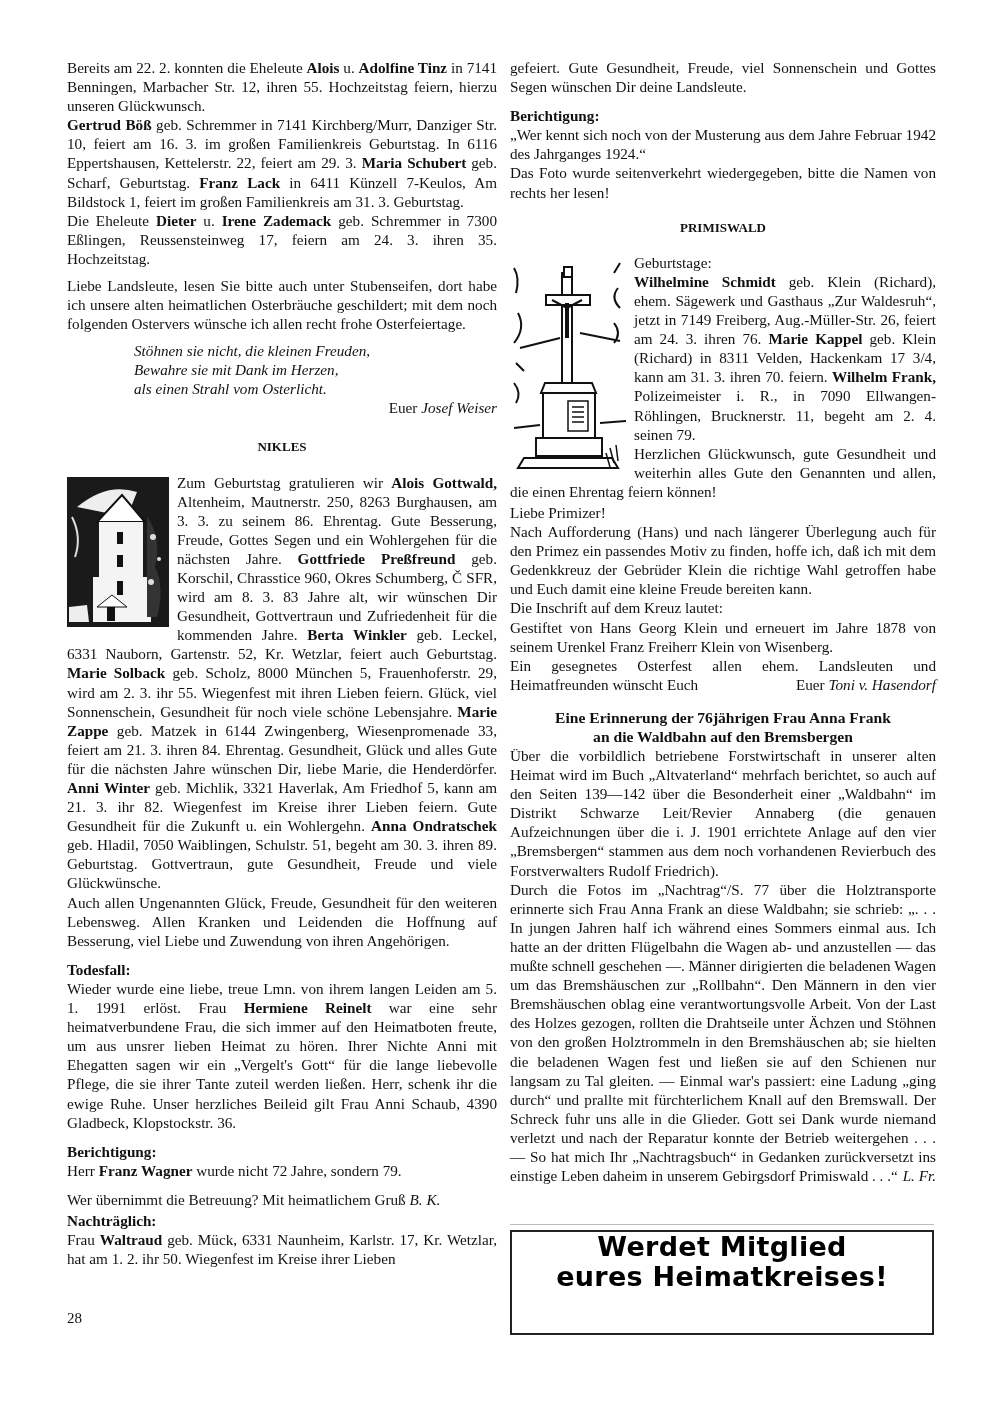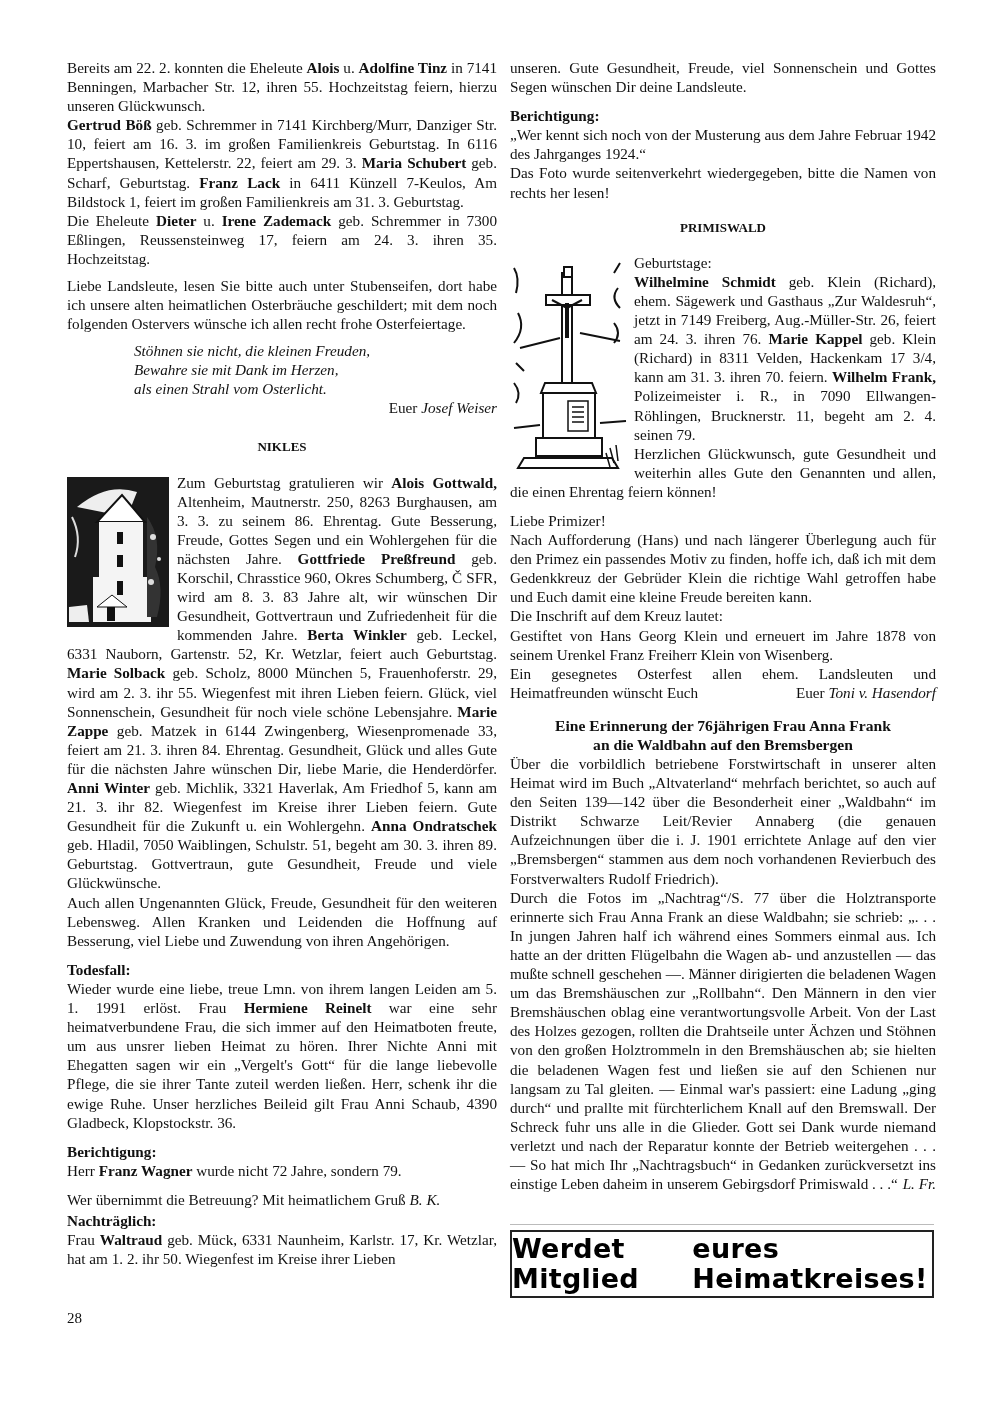--- a/index.html
+++ b/index.html
@@ -12,22 +12,22 @@
   .gap { margin-top:8px; }
   .h-center { text-align:center; font-weight:bold; font-size:13px; margin:16px; }
   .label { font-weight:bold; }
   b { font-weight:bold; }
   .poem { font-style:italic; margin:8px 0 0 67px; text-align:left; line-height:19px; }
   .sign { text-align:right; }
   .sign i { font-style:italic; }
   .float-img-left { float:left; width:102px; height:150px; margin:4px 8px 2px 0; }
   .float-img-right { float:left; width:118px; height:222px; margin:0 6px 0 0; }
   .title2 { text-align:center; font-weight:bold; font-size:15.6px; line-height:19px; margin:14px 0 0 0; }
-  .banner { position:absolute; left:510px; top:1230px; width:424px; height:68px; border:2px solid #222; box-sizing:border-box;
-            display:flex; flex-direction:row; justify-content:center; align-items:center; }
+  .banner { position:absolute; left:510px; top:1230px; width:424px; height:105px; border:2px solid #222; box-sizing:border-box;
+            display:flex; flex-direction:column; align-items:center; }
   .banner span { font-family:"DejaVu Sans", "Liberation Sans", sans-serif; font-weight:bold; font-size:27px; line-height:30px; letter-spacing:0.3px; color:#000; }
   .rule { position:absolute; left:510px; top:1224px; width:424px; border-top:1px solid #bbb; }
   .page-no { position:absolute; left:67px; top:1310px; font-size:15px; }
 </style>
 </head>
 <body>
 
 <div class="col col-left">
   <div>
     <p>Bereits am 22. 2. konnten die Eheleute <b>Alois</b> u. <b>Adolfine Tinz</b> in 7141 Benningen, Marbacher Str. 12, ihren 55. Hochzeitstag feiern, hierzu unseren Glückwunsch.</p>
@@ -72,21 +72,21 @@
   <p class="gap label" style="margin-top:10px;">Berichtigung:</p>
   <p>Herr <b>Franz Wagner</b> wurde nicht 72 Jahre, sondern 79.</p>
 
   <p class="gap" style="margin-top:10px;"><span>Wer übernimmt die Betreuung? Mit heimatlichem Gruß </span><i>B. K.</i></p>
 
   <p class="gap label" style="margin-top:2px;">Nachträglich:</p>
   <p>Frau <b>Waltraud</b> geb. Mück, 6331 Naunheim, Karlstr. 17, Kr. Wetzlar, hat am 1. 2. ihr 50. Wiegenfest im Kreise ihrer Lieben</p>
 </div>
 
 <div class="col col-right">
-  <p>unseren. Gute Gesundheit, Freude, viel Sonnenschein und Gottes Segen wünschen Dir deine Landsleute.</p>
+  <p>gefeiert. Gute Gesundheit, Freude, viel Sonnenschein und Gottes Segen wünschen Dir deine Landsleute.</p>
   <p class="gap label" style="margin-top:10px;">Berichtigung:</p>
   <p>„Wer kennt sich noch von der Musterung aus dem Jahre Februar 1942 des Jahrganges 1924.“</p>
   <p>Das Foto wurde seitenverkehrt wiedergegeben, bitte die Namen von rechts her lesen!</p>
 
   <p class="h-center" style="margin-top:16px;">PRIMISWALD</p>
   <div>
     <svg class="float-img-right" viewBox="0 0 118 222">
       <g stroke="#111" fill="none" stroke-width="2">
         <path d="M4 15 Q10 25 6 40 M8 60 Q16 75 4 90 M6 110 L14 118 M4 130 Q12 140 6 150"></path>
         <path d="M110 10 L104 20 M108 35 Q100 45 110 55 M104 70 Q112 80 104 90"></path>
@@ -106,21 +106,21 @@
         </g>
       <rect x="26" y="185" width="66" height="18" fill="#fff" stroke="#111" stroke-width="2"></rect>
       <polygon points="14,205 102,205 108,215 8,215" fill="#fff" stroke="#111" stroke-width="2"></polygon>
       <path d="M100 195 L104 210 M106 192 L108 208 M96 200 L100 214" stroke="#111" stroke-width="1.5"></path>
     </svg>
     <p style="text-align:left;">Geburtstage:</p>
     <p><b>Wilhelmine Schmidt</b> geb. Klein (Richard), ehem. Sägewerk und Gasthaus „Zur Waldesruh“, jetzt in 7149 Freiberg, Aug.-Müller-Str. 26, feiert am 24. 3. ihren 76. <b>Marie Kappel</b> geb. Klein (Richard) in 8311 Velden, Hackenkam 17 3/4, kann am 31. 3. ihren 70. feiern. <b>Wilhelm Frank,</b> Polizeimeister i. R., in 7090 Ellwangen-Röhlingen, Brucknerstr. 11, begeht am 2. 4. seinen 79.</p>
     <p>Herzlichen Glückwunsch, gute Gesundheit und weiterhin alles Gute den Genannten und allen, die einen Ehrentag feiern können!</p>
   </div>
 
-  <div class="gap" style="margin-top:10px; clear:both;">
+  <div class="gap" style="margin-top:2px; clear:both;">
     <p>Liebe Primizer!</p>
     <p>Nach Aufforderung (Hans) und nach längerer Überlegung auch für den Primez ein passendes Motiv zu finden, hoffe ich, daß ich mit dem Gedenkkreuz der Gebrüder Klein die richtige Wahl getroffen habe und Euch damit eine kleine Freude bereiten kann.</p>
     <p>Die Inschrift auf dem Kreuz lautet:</p>
     <p>Gestiftet von Hans Georg Klein und erneuert im Jahre 1878 von seinem Urenkel Franz Freiherr Klein von Wisenberg.</p>
     <p>Ein gesegnetes Osterfest allen ehem. Landsleuten und Heimatfreunden wünscht Euch</p>
     <p class="sign" style="margin-top:-19px;"><span>Euer </span><i>Toni v. Hasendorf</i></p>
   </div>
 
   <div class="title2">
     <div>Eine Erinnerung der 76jährigen Frau Anna Frank</div>

